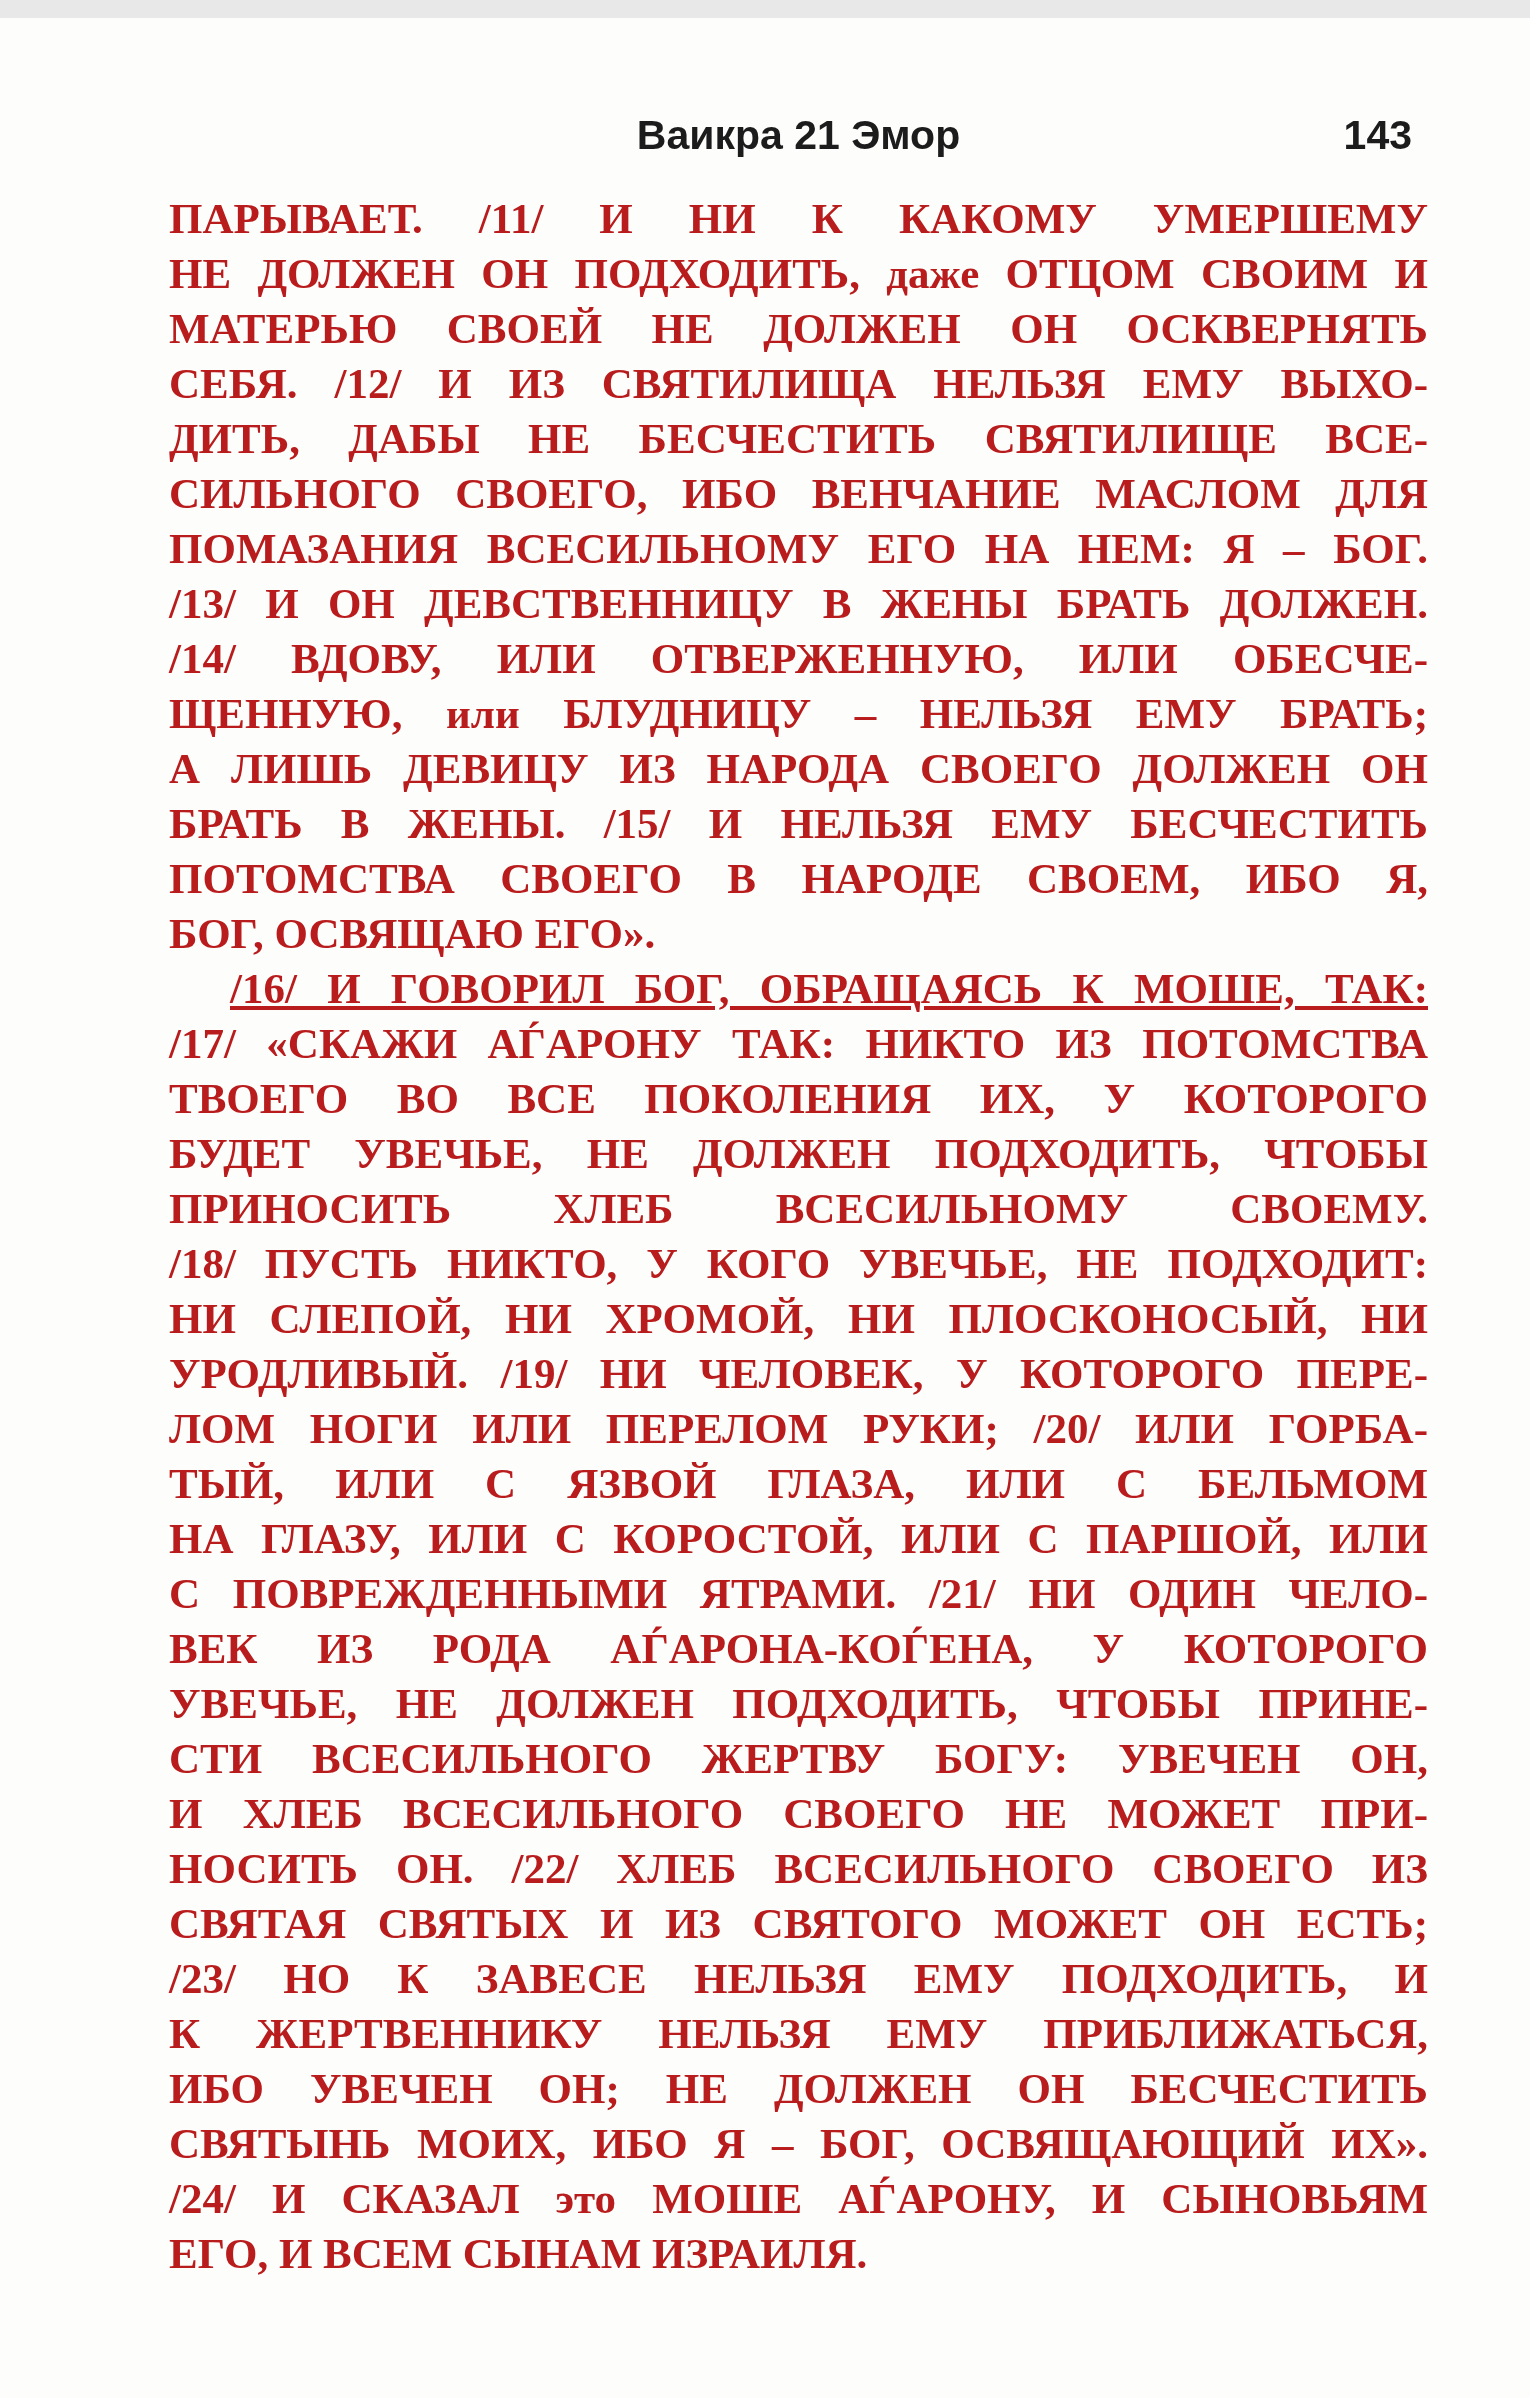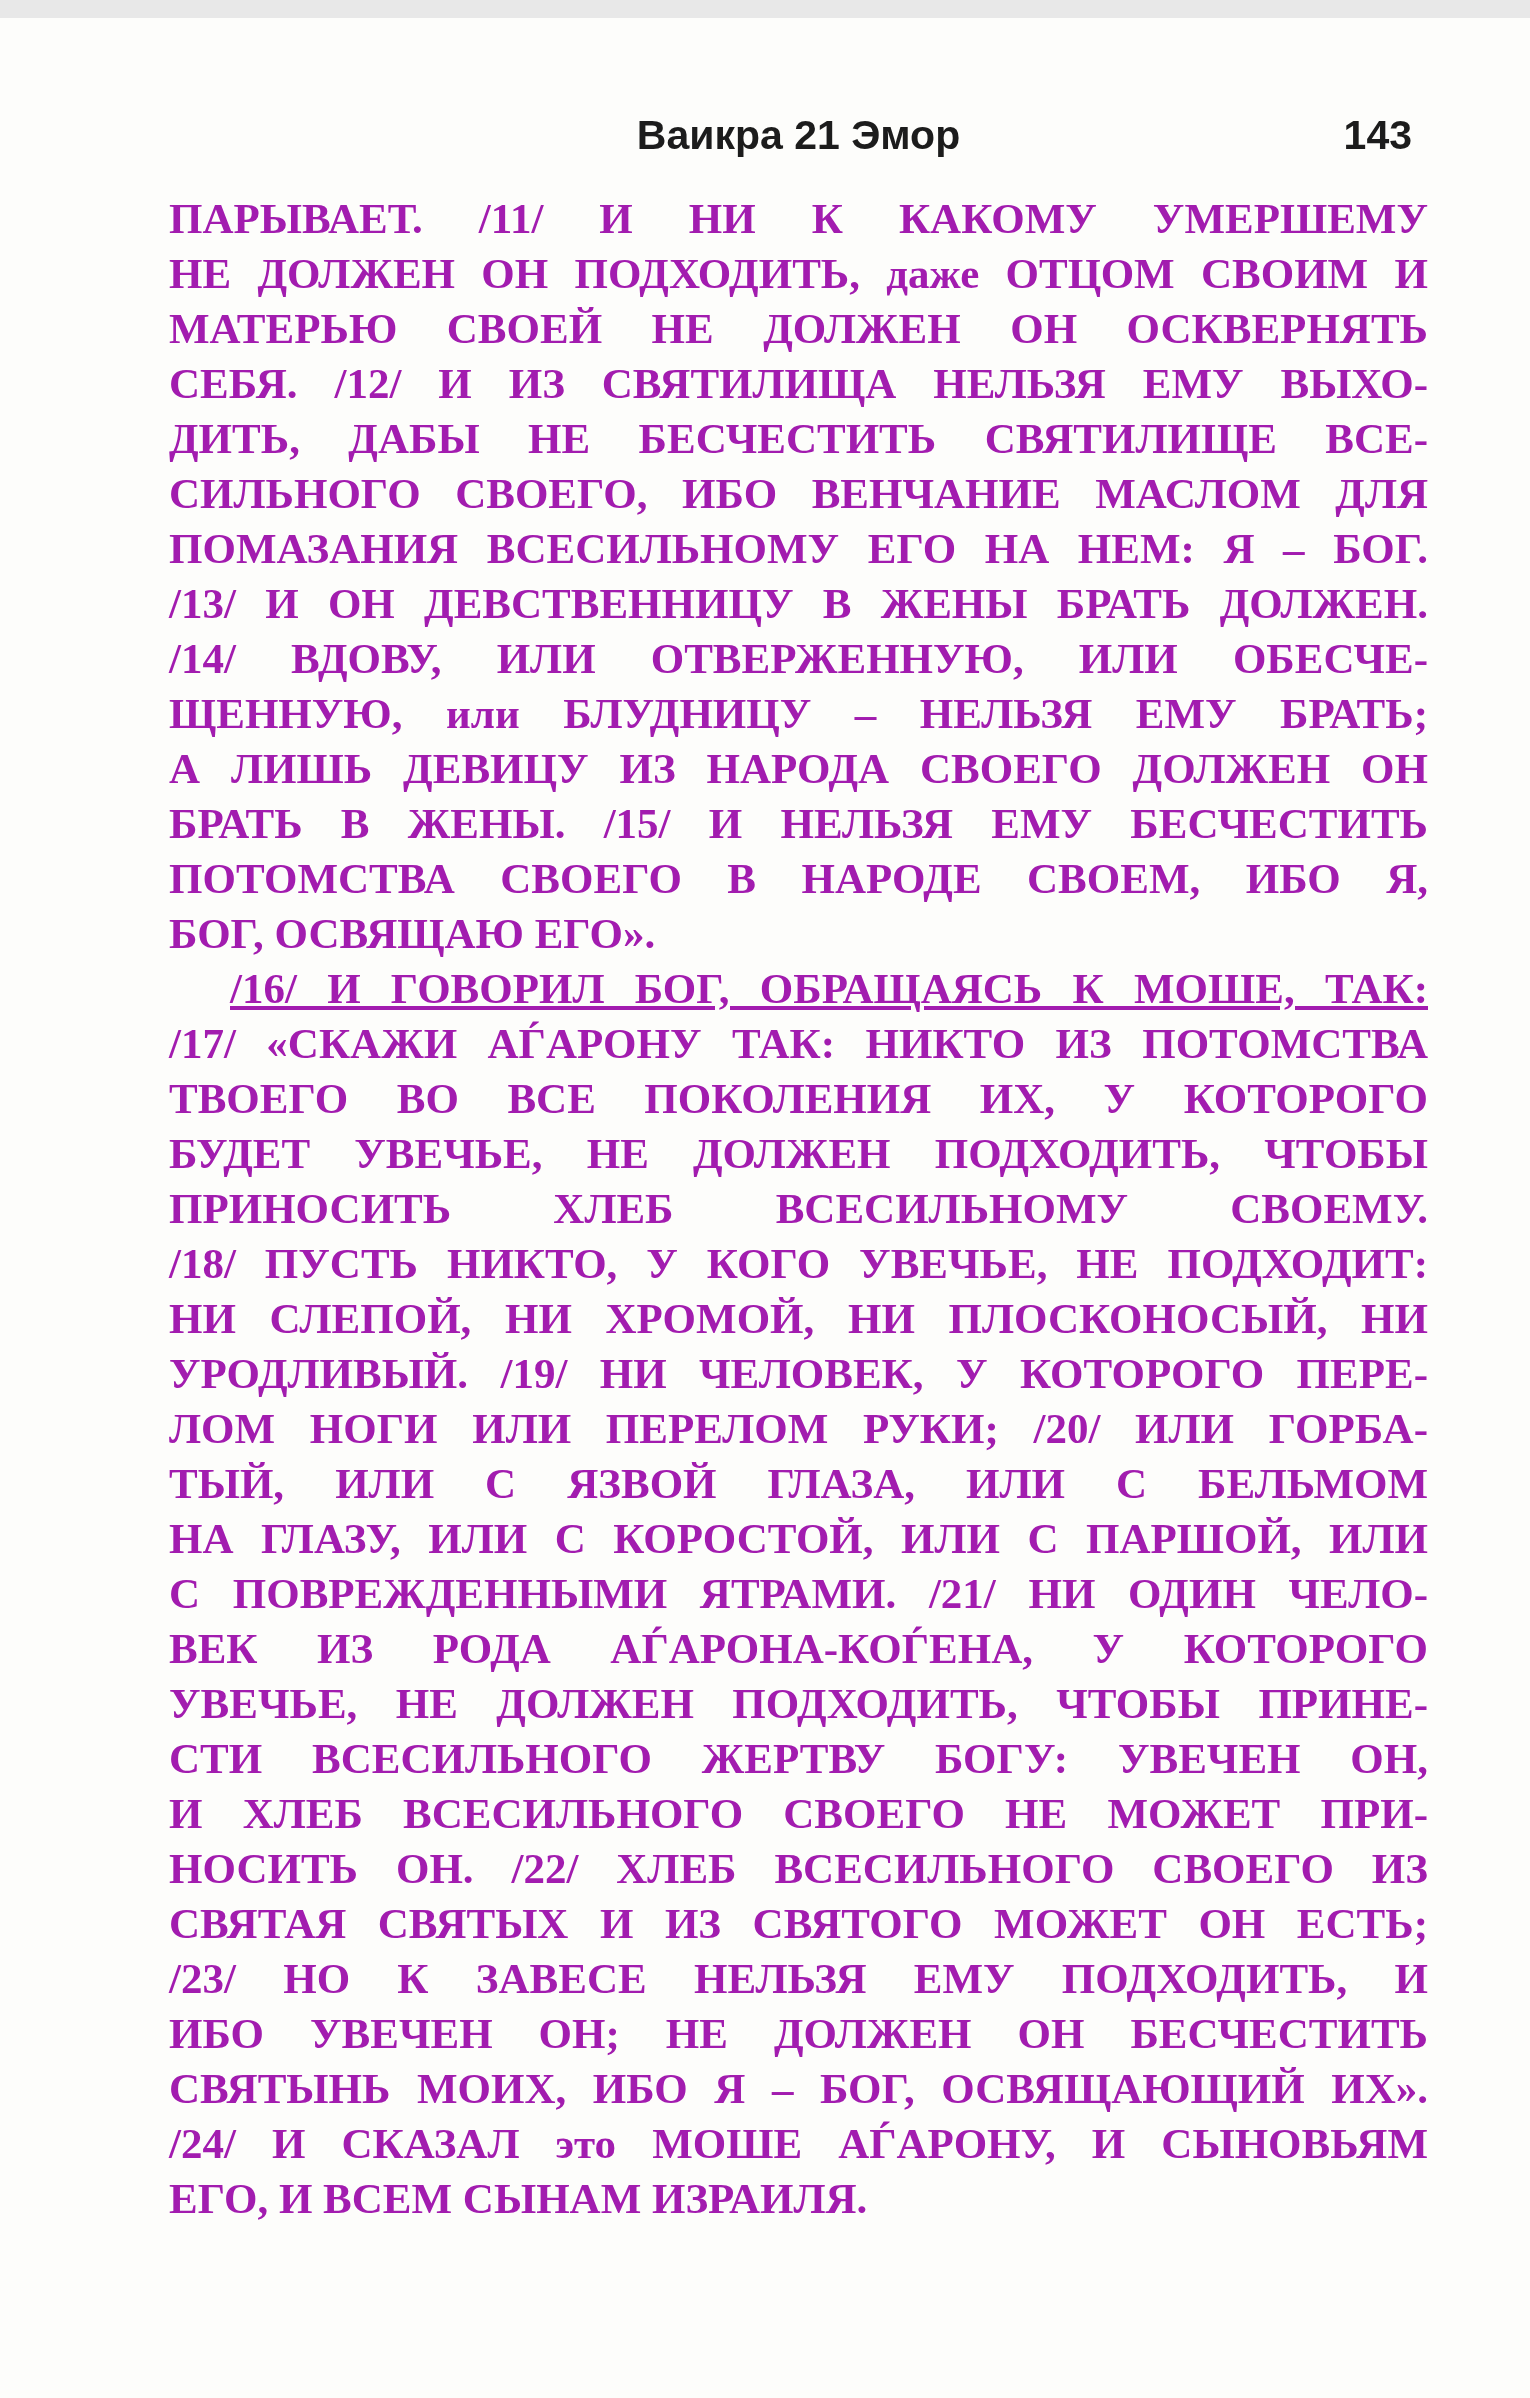--- a/index.html
+++ b/index.html
@@ -42,21 +42,21 @@
   }
   .body-text {
     position: absolute;
     top: 173px;
     left: 169px;
     width: 1259px;
     font-family: "Liberation Serif", serif;
     font-weight: bold;
     font-size: 43px;
     line-height: 55px;
-    color: #a21caf;
+    color: #b91c1c;
   }
   .line {
     text-align: justify;
     text-align-last: justify;
     white-space: normal;
     height: 55px;
     overflow: visible;
   }
   .line.end {
     text-align: left;
@@ -104,20 +104,21 @@
     <div class="line">ТЫЙ, ИЛИ С ЯЗВОЙ ГЛАЗА, ИЛИ С БЕЛЬМОМ</div>
     <div class="line">НА ГЛАЗУ, ИЛИ С КОРОСТОЙ, ИЛИ С ПАРШОЙ, ИЛИ</div>
     <div class="line">С ПОВРЕЖДЕННЫМИ ЯТРАМИ. /21/ НИ ОДИН ЧЕЛО-</div>
     <div class="line">ВЕК ИЗ РОДА АЃАРОНА-КОЃЕНА, У КОТОРОГО</div>
     <div class="line">УВЕЧЬЕ, НЕ ДОЛЖЕН ПОДХОДИТЬ, ЧТОБЫ ПРИНЕ-</div>
     <div class="line">СТИ ВСЕСИЛЬНОГО ЖЕРТВУ БОГУ: УВЕЧЕН ОН,</div>
     <div class="line">И ХЛЕБ ВСЕСИЛЬНОГО СВОЕГО НЕ МОЖЕТ ПРИ-</div>
     <div class="line">НОСИТЬ ОН. /22/ ХЛЕБ ВСЕСИЛЬНОГО СВОЕГО ИЗ</div>
     <div class="line">СВЯТАЯ СВЯТЫХ И ИЗ СВЯТОГО МОЖЕТ ОН ЕСТЬ;</div>
     <div class="line">/23/ НО К ЗАВЕСЕ НЕЛЬЗЯ ЕМУ ПОДХОДИТЬ, И</div>
+    <div class="line">К ЖЕРТВЕННИКУ НЕЛЬЗЯ ЕМУ ПРИБЛИЖАТЬСЯ,</div>
     <div class="line">ИБО УВЕЧЕН ОН; НЕ ДОЛЖЕН ОН БЕСЧЕСТИТЬ</div>
     <div class="line">СВЯТЫНЬ МОИХ, ИБО Я – БОГ, ОСВЯЩАЮЩИЙ ИХ».</div>
     <div class="line">/24/ И СКАЗАЛ это МОШЕ АЃАРОНУ, И СЫНОВЬЯМ</div>
     <div class="line end">ЕГО, И ВСЕМ СЫНАМ ИЗРАИЛЯ.</div>
   </div>
 
 </div>
 
 
 </body></html>

